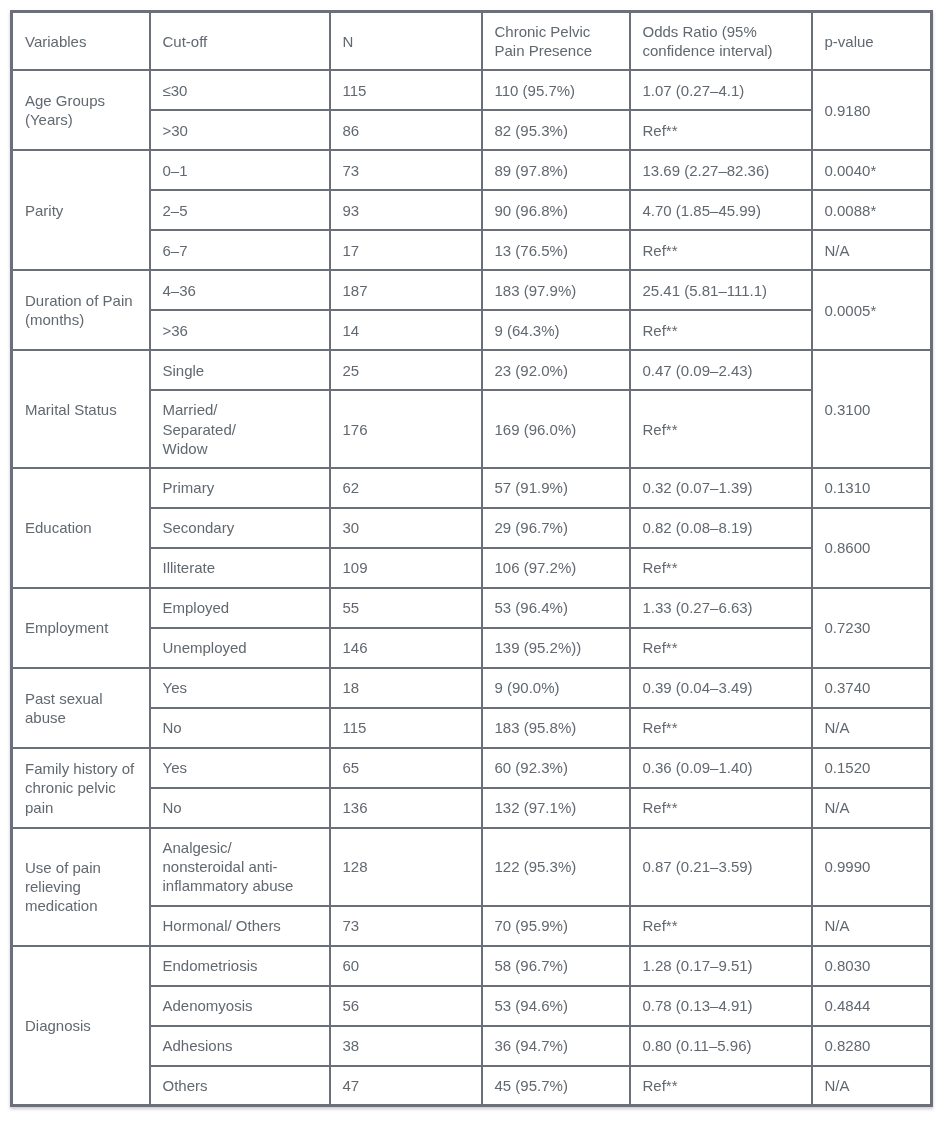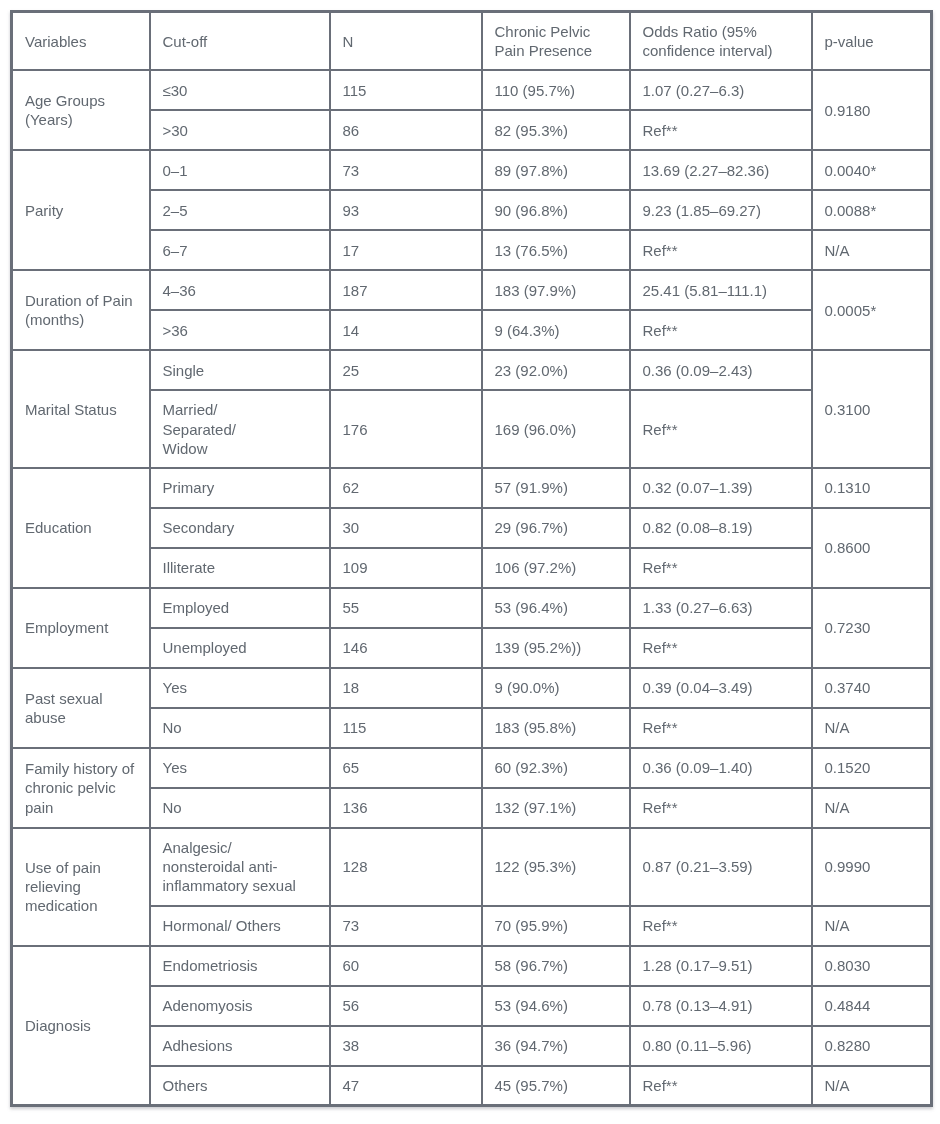--- a/index.html
+++ b/index.html
@@ -63,42 +63,42 @@
         <th>Odds Ratio (95% confidence interval)</th>
         <th>p-value</th>
       </tr>
     </thead>
     <tbody id="table-body">
         <tr>
           <td rowspan="2">Age Groups (Years)</td>
           <td>≤30</td>
           <td>115</td>
           <td>110 (95.7%)</td>
-          <td>1.07 (0.27–6.3)</td>
+          <td>1.07 (0.27–4.1)</td>
           <td rowspan="2">0.9180</td>
         </tr>
         <tr>
           <td>&gt;30</td>
           <td>86</td>
           <td>82 (95.3%)</td>
           <td>Ref**</td>
         </tr>
         <tr>
           <td rowspan="3">Parity</td>
           <td>0–1</td>
           <td>73</td>
           <td>89 (97.8%)</td>
           <td>13.69 (2.27–82.36)</td>
           <td rowspan="1">0.0040*</td>
         </tr>
         <tr>
           <td>2–5</td>
           <td>93</td>
           <td>90 (96.8%)</td>
-          <td>9.23 (1.85–69.27)</td>
+          <td>4.70 (1.85–45.99)</td>
           <td rowspan="1">0.0088*</td>
         </tr>
         <tr>
           <td>6–7</td>
           <td>17</td>
           <td>13 (76.5%)</td>
           <td>Ref**</td>
           <td rowspan="1">N/A</td>
         </tr>
         <tr>
@@ -113,21 +113,21 @@
           <td>&gt;36</td>
           <td>14</td>
           <td>9 (64.3%)</td>
           <td>Ref**</td>
         </tr>
         <tr>
           <td rowspan="2">Marital Status</td>
           <td>Single</td>
           <td>25</td>
           <td>23 (92.0%)</td>
-          <td>0.36 (0.09–2.43)</td>
+          <td>0.47 (0.09–2.43)</td>
           <td rowspan="2">0.3100</td>
         </tr>
         <tr>
           <td>Married/
 Separated/
 Widow</td>
           <td>176</td>
           <td>169 (96.0%)</td>
           <td>Ref**</td>
         </tr>
@@ -192,21 +192,21 @@
         <tr>
           <td>No</td>
           <td>136</td>
           <td>132 (97.1%)</td>
           <td>Ref**</td>
           <td rowspan="1">N/A</td>
         </tr>
         <tr>
           <td rowspan="2">Use of pain relieving medication</td>
           <td>Analgesic/
-nonsteroidal anti-inflammatory sexual</td>
+nonsteroidal anti-inflammatory abuse</td>
           <td>128</td>
           <td>122 (95.3%)</td>
           <td>0.87 (0.21–3.59)</td>
           <td rowspan="1">0.9990</td>
         </tr>
         <tr>
           <td>Hormonal/ Others</td>
           <td>73</td>
           <td>70 (95.9%)</td>
           <td>Ref**</td>

